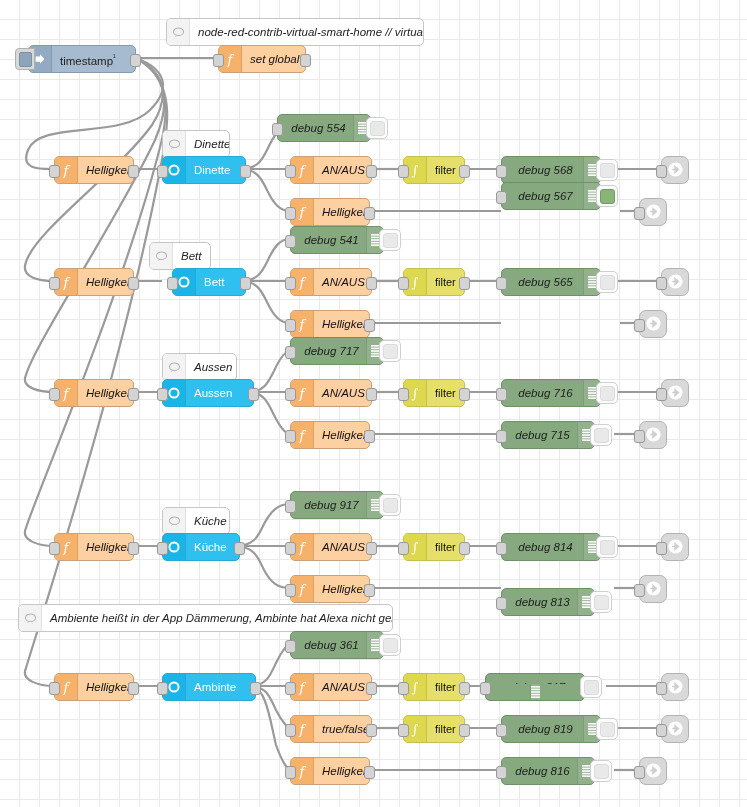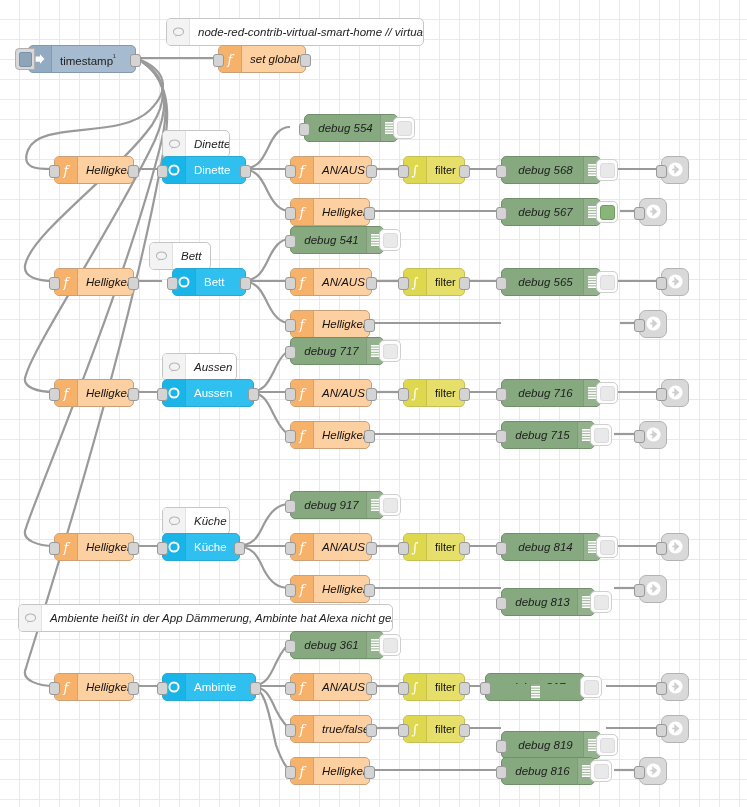--- a/index.html
+++ b/index.html
@@ -256,21 +256,21 @@
     <span class="port in"></span>
     <span class="ico">
         <svg width="14" height="14" viewBox="0 0 16 16">
           <circle cx="8" cy="8" r="5.2" fill="none" stroke="#fff" stroke-width="2.2"></circle>
         </svg>
       </span>
     <span class="lbl">Dinette</span>
     <span class="port out"></span>
   </div>
 
-  <div class="node n-debug" style="left:304px;top:114px;width:94px;">
+  <div class="node n-debug" style="left:277px;top:114px;width:94px;">
     <span class="port in"></span>
     <span class="lbl">debug 554</span>
     <span class="dbg-bars">
         <svg width="9" height="12" viewBox="0 0 9 12">
           <g fill="#fff">
             <rect y="0" width="9" height="1.6"></rect>
             <rect y="2.6" width="9" height="1.6"></rect>
             <rect y="5.2" width="9" height="1.6"></rect>
             <rect y="7.8" width="9" height="1.6"></rect>
             <rect y="10.4" width="9" height="1.6"></rect>
@@ -335,21 +335,21 @@
     <span class="port in"></span>
     <span class="ico">
         <svg width="12" height="15" viewBox="0 0 12 16">
           <text x="6" y="13" font-family="DejaVu Serif, serif" font-style="italic" font-size="14" fill="#fff" text-anchor="middle">f</text>
         </svg>
       </span>
     <span class="lbl">Helligkeit</span>
     <span class="port out"></span>
   </div>
 
-  <div class="node n-debug" style="left:501px;top:198px;width:100px;">
+  <div class="node n-debug" style="left:501px;top:182px;width:100px;">
     <span class="port in"></span>
     <span class="lbl">debug 567</span>
     <span class="dbg-bars">
         <svg width="9" height="12" viewBox="0 0 9 12">
           <g fill="#fff">
             <rect y="0" width="9" height="1.6"></rect>
             <rect y="2.6" width="9" height="1.6"></rect>
             <rect y="5.2" width="9" height="1.6"></rect>
             <rect y="7.8" width="9" height="1.6"></rect>
             <rect y="10.4" width="9" height="1.6"></rect>
@@ -880,21 +880,21 @@
     <span class="port in"></span>
     <span class="ico">
         <svg width="12" height="15" viewBox="0 0 12 16">
           <text x="6" y="13" font-family="DejaVu Serif, serif" font-size="14" fill="#fff" text-anchor="middle">∫</text>
         </svg>
       </span>
     <span class="lbl">filter</span>
     <span class="port out"></span>
   </div>
 
-  <div class="node n-debug" style="left:501px;top:731px;width:100px;align-items:center;">
+  <div class="node n-debug" style="left:501px;top:715px;width:100px;align-items:center;">
     <span class="port in"></span>
     <span class="lbl">debug 819</span>
     <span class="dbg-bars">
         <svg width="9" height="12" viewBox="0 0 9 12">
           <g fill="#fff">
             <rect y="0" width="9" height="1.6"></rect>
             <rect y="2.6" width="9" height="1.6"></rect>
             <rect y="5.2" width="9" height="1.6"></rect>
             <rect y="7.8" width="9" height="1.6"></rect>
             <rect y="10.4" width="9" height="1.6"></rect>

